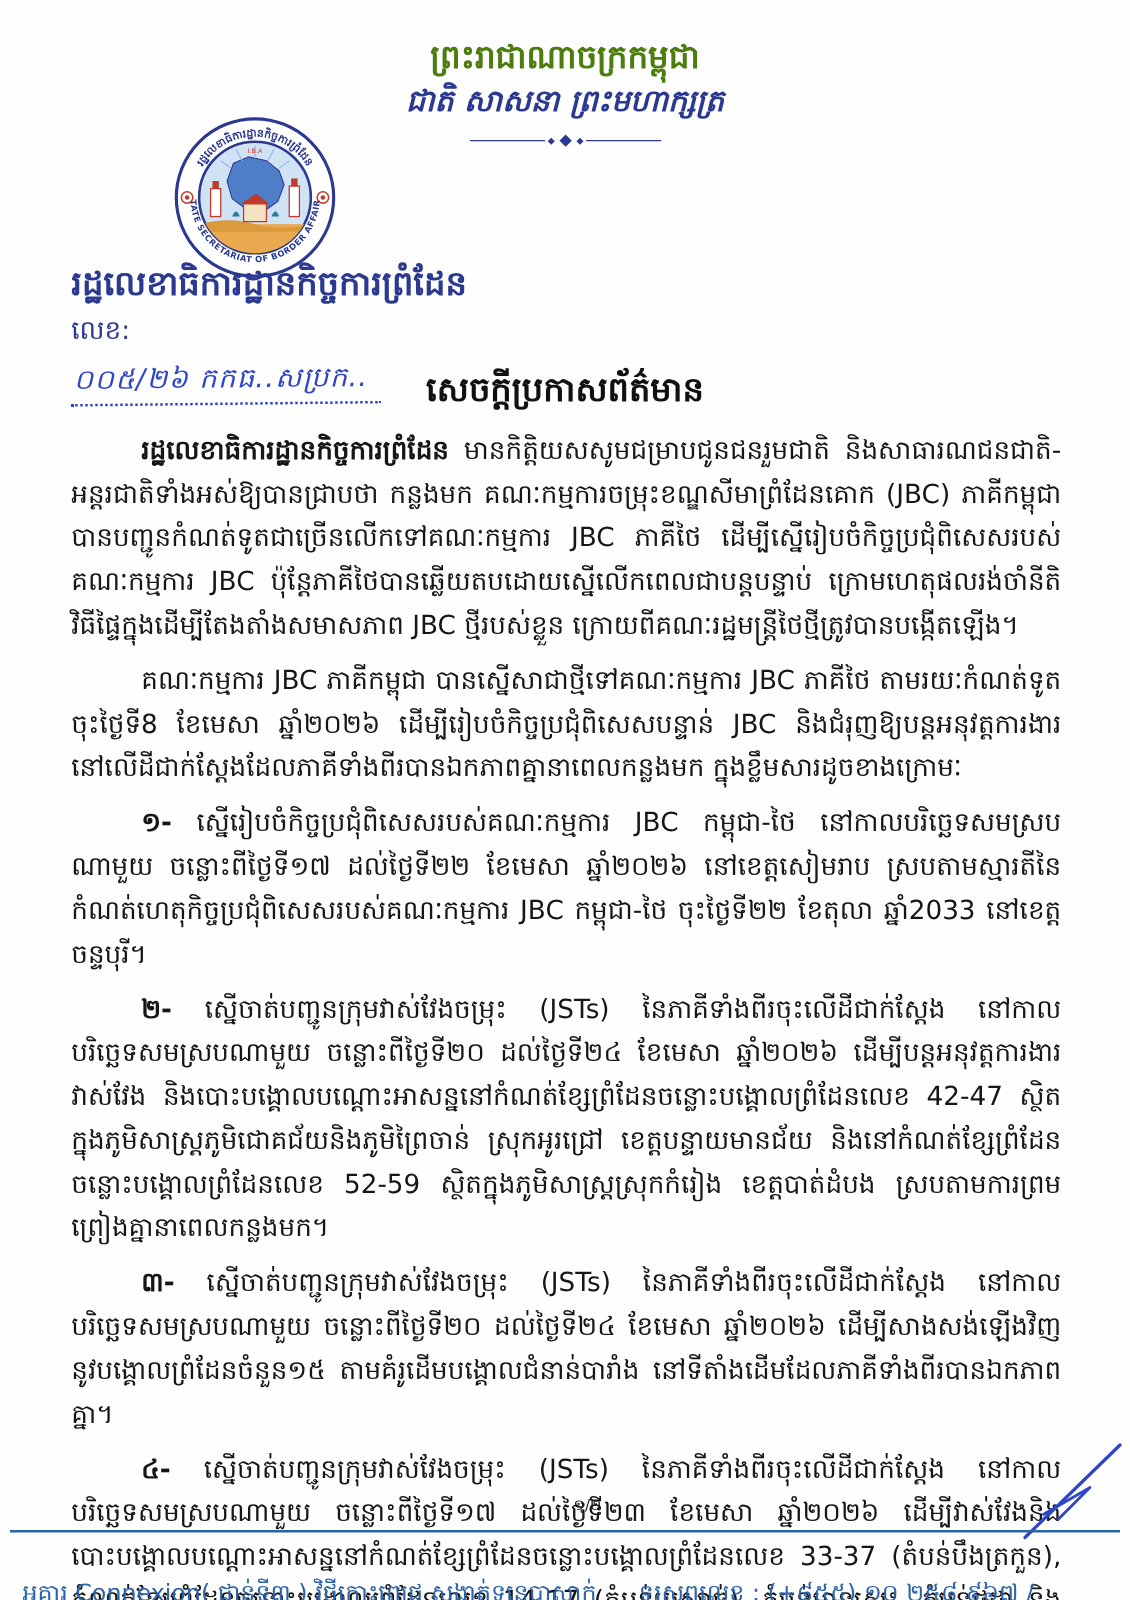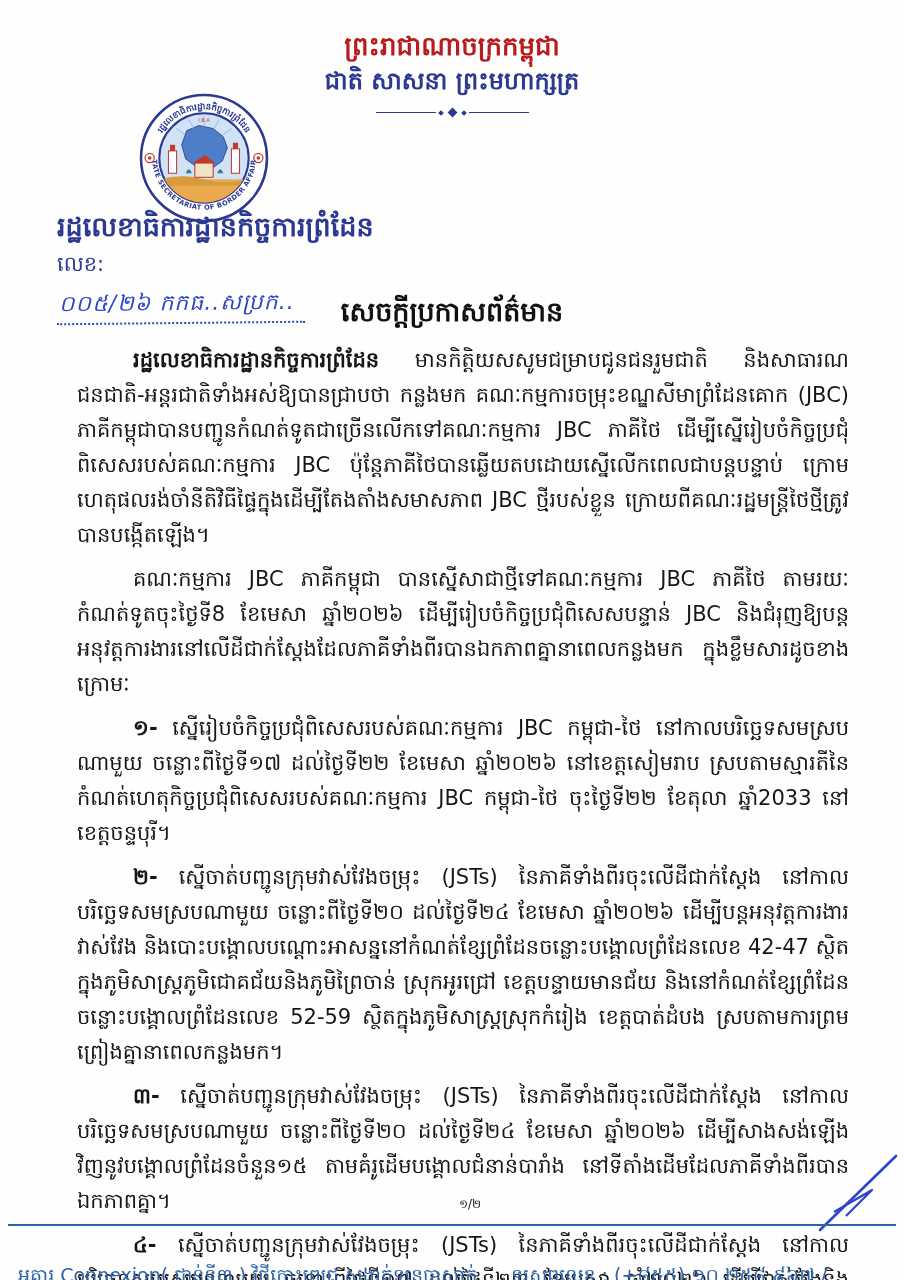--- a/index.html
+++ b/index.html
@@ -9,24 +9,24 @@
     width: 904px; height: 1280px;
     margin: 0 auto;
     background: #fefefe;
     font-family: "DejaVu Sans", "Liberation Sans", sans-serif;
     color: #161616;
     overflow: hidden;
   }
   
   .motto { text-align: center; padding-top: 30px; }
   .motto-line1 {
-    font-size: 26px; font-weight: bold; color: #b91c1c; line-height: 1.3;
+    font-size: 26px; font-weight: bold; color: #4d7c0f; line-height: 1.3;
   }
   .motto-line2 {
-    font-size: 24px; font-weight: bold; color: #2b3990; line-height: 1.45;
+    font-size: 24px; font-weight: bold; color: #2b3990; line-height: 1.45; font-style: italic;
   }
   .divider {
     display: flex; align-items: center; justify-content: center;
     margin-top: 8px; height: 12px;
   }
   .divider .rule { width: 60px; height: 1px; background: #2b3990; }
   .divider .dmnd {
     width: 7px; height: 7px; background: #2b3990;
     transform: rotate(45deg); margin: 0 3px;
   }
@@ -53,21 +53,21 @@
   .doc-title {
     position: absolute; top: 295px; left: 0; width: 100%;
     text-align: center; font-size: 27px; font-weight: bold; color: #101010;
   }
   
   .body-text {
     position: absolute; left: 57px; top: 343px; width: 792px;
     font-size: 21px; line-height: 35px;
     text-align: justify;
   }
-  .para { text-indent: 56px; margin-bottom: 9px; margin-left: 20px; }
+  .para { text-indent: 56px; margin-bottom: 9px; }
   .para b { font-weight: bold; }
   
   .paraph { position: absolute; left: 814px; top: 1150px; width: 88px; height: 84px; }
   
   .page-number {
     position: absolute; top: 1196px; left: 0; width: 100%;
     text-align: center; font-size: 12px; color: #161616; padding-left: 36px;
   }
   .footer-rule {
     position: absolute; top: 1224px; left: 8px; right: 8px;

